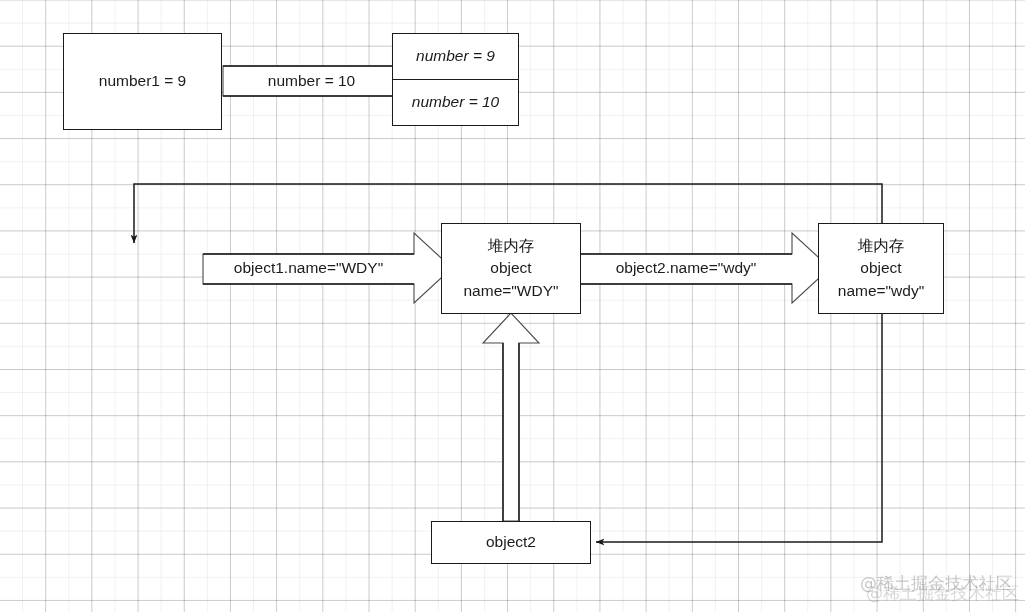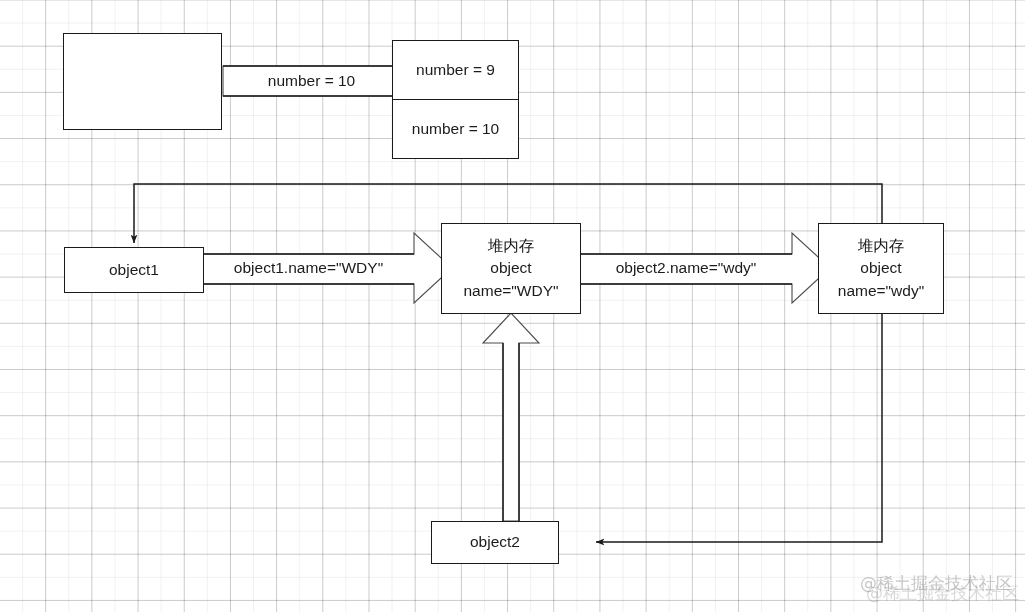--- a/index.html
+++ b/index.html
@@ -114,48 +114,48 @@
       <path d="M503,521 L503,343 L483,343 L511,313 L539,343 L519,343 L519,521 Z" fill="#ffffff" stroke="#4a4a4a" stroke-width="1.1"></path>
       <path d="M503,521 L503,343 M519,521 L519,343" stroke="#1a1a1a" stroke-width="1.4" fill="none"></path>
     </g>
 
     <path d="M882,223 L882,184 L134,184 L134,243" fill="none" stroke="#1a1a1a" stroke-width="1.5" marker-end="url(#thin-arrow)"></path>
 
     <path d="M882,313 L882,542 L596,542" fill="none" stroke="#1a1a1a" stroke-width="1.5" marker-end="url(#thin-arrow)"></path>
   </svg>
 
   <div class="node" style="left:63px; top:33px; width:159px; height:97px;">
+    <div class="cell">
+      <span class="line">number1 = 9</span>
+    </div>
   </div>
 
-  <div class="node" style="left:392px; top:40px; width:127px; height:119px;">
+  <div class="node" style="left:392px; top:33px; width:127px; height:93px;font-style:italic;">
     <div class="cell">
       <span class="line">number = 9</span>
     </div>
     <div class="cell">
       <span class="line">number = 10</span>
     </div>
   </div>
 
-  <div class="node" style="left:64px; top:247px; width:140px; height:46px;">
-    <span class="line">object1</span>
-  </div>
 
   <div class="node" style="left:441px; top:223px; width:140px; height:91px;">
     <span class="line">堆内存</span>
     <span class="line">object</span>
     <span class="line">name="WDY"</span>
   </div>
 
   <div class="node" style="left:818px; top:223px; width:126px; height:91px;">
     <span class="line">堆内存</span>
     <span class="line">object</span>
     <span class="line">name="wdy"</span>
   </div>
 
-  <div class="node" style="left:431px; top:521px; width:128px; height:43px;">
+  <div class="node" style="left:431px; top:521px; width:160px; height:43px;">
     <span class="line">object2</span>
   </div>
 
   <div class="edge-label" style="left:223px; top:72px; width:177px;">
     <span>number = 10</span>
   </div>
 
   <div class="edge-label" style="left:203px; top:259px; width:211px;">
     <span>object1.name="WDY"</span>
   </div>

